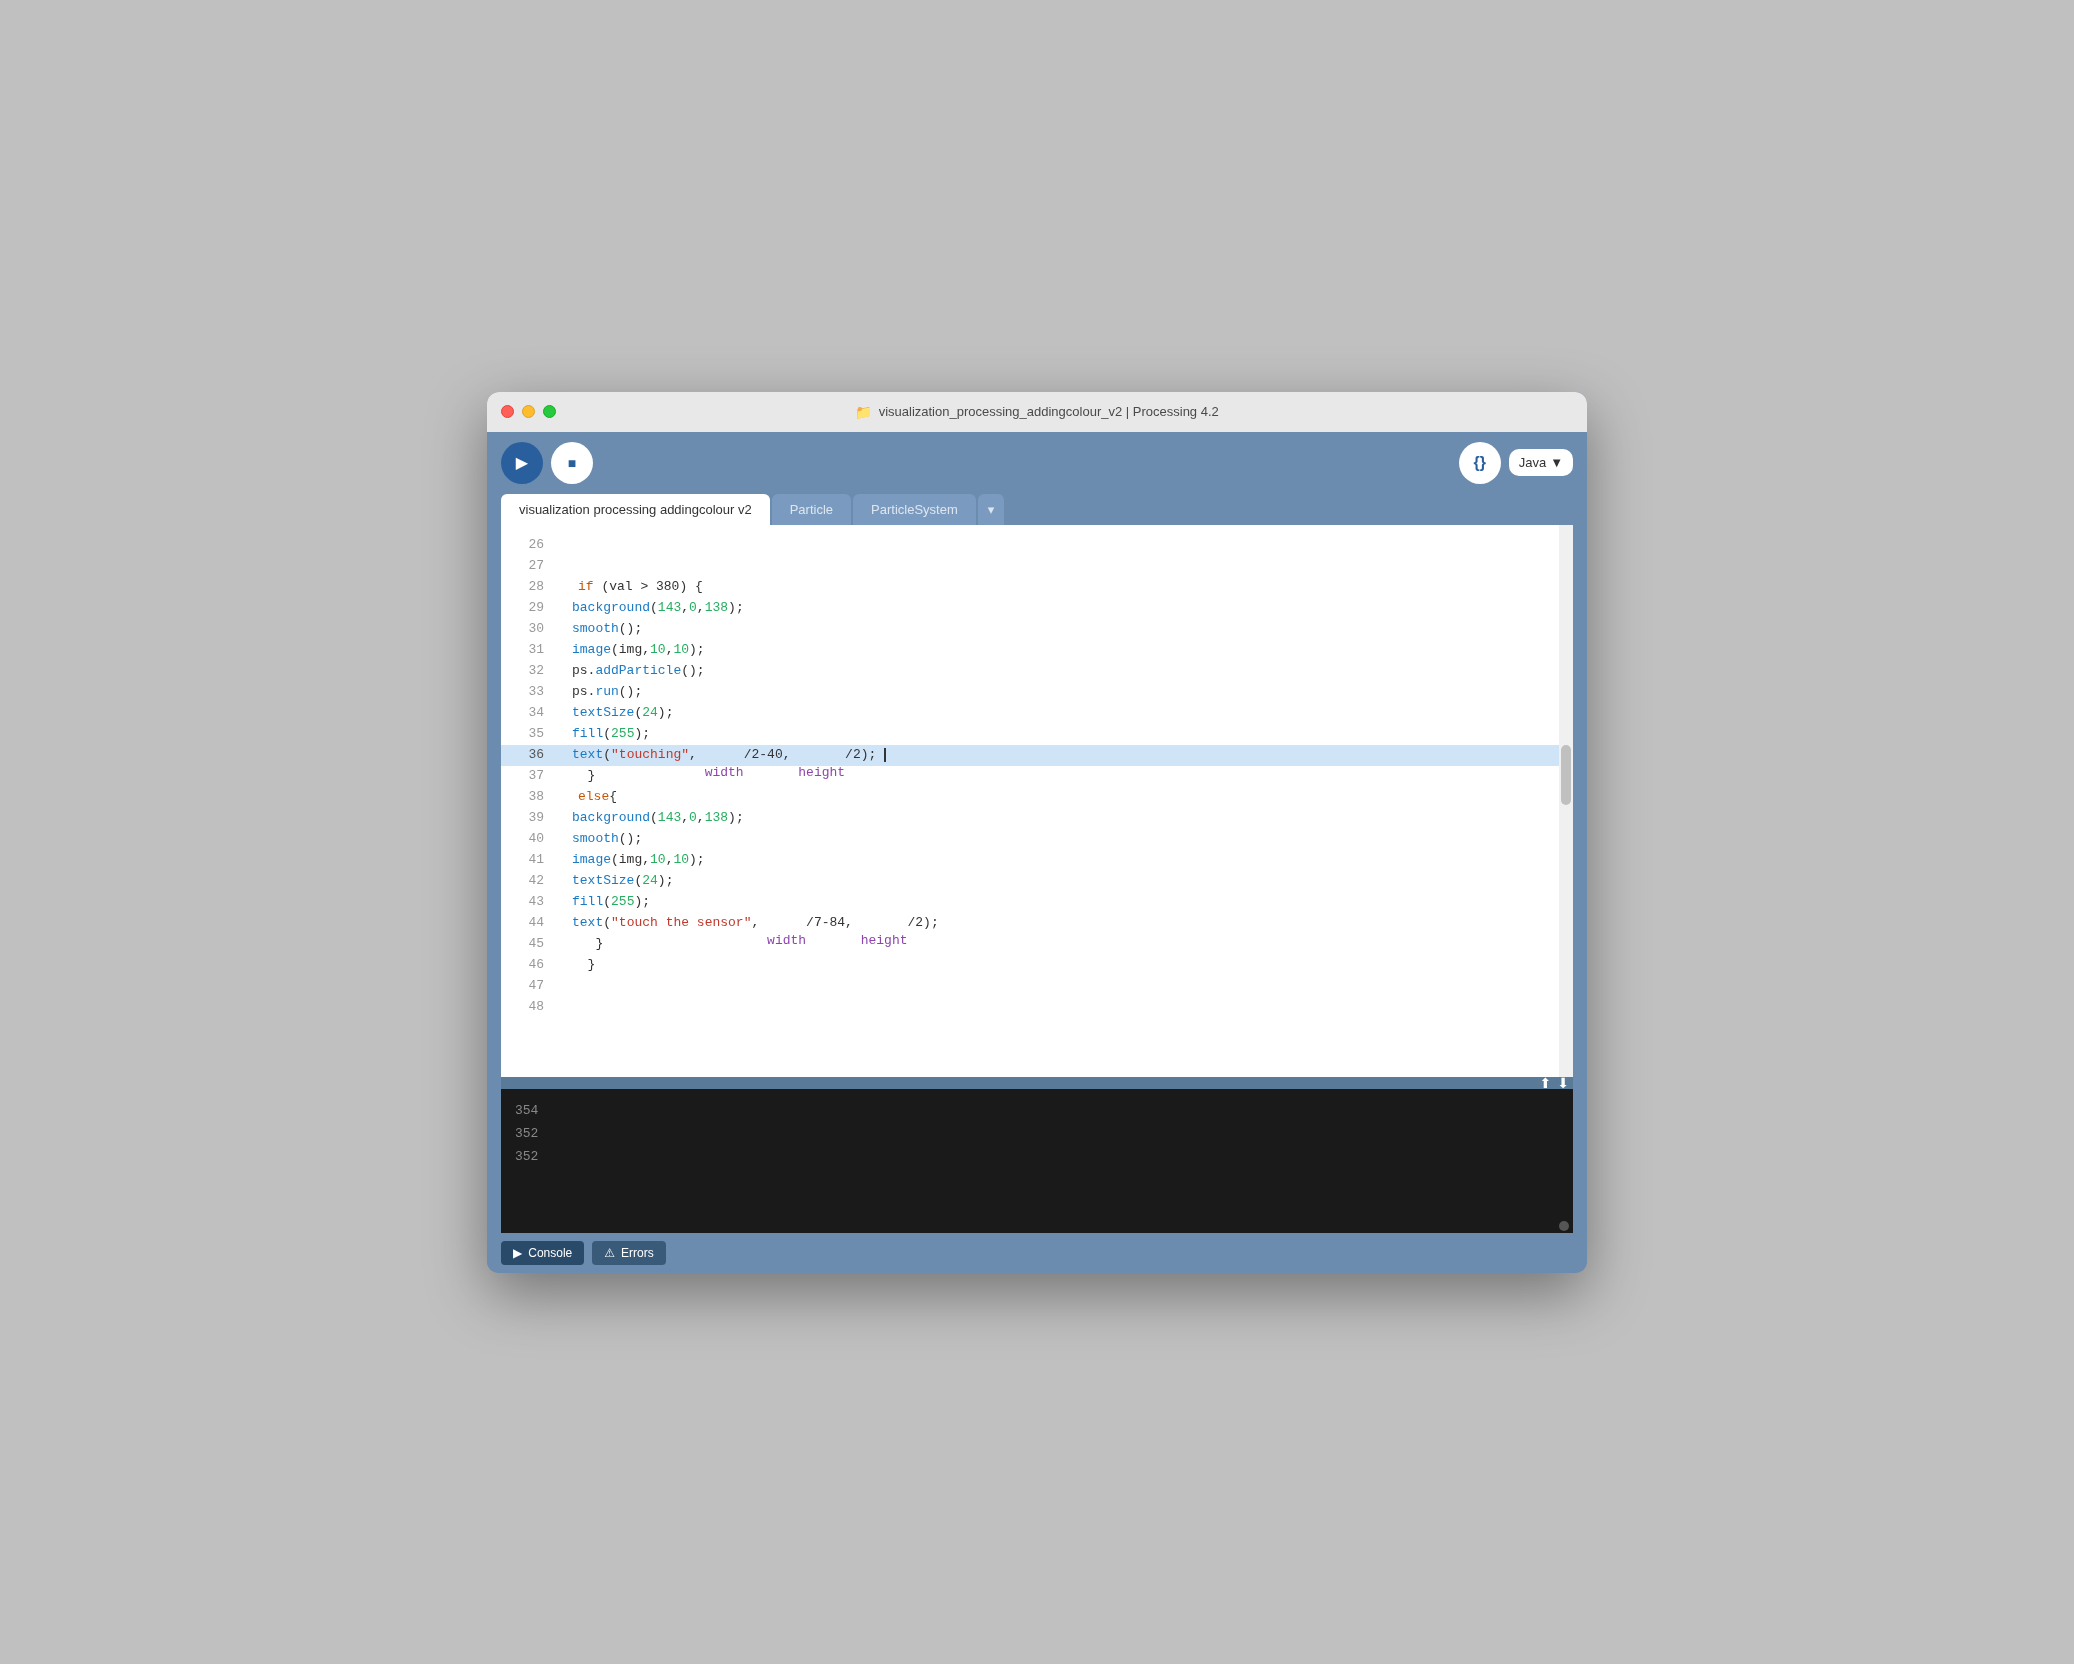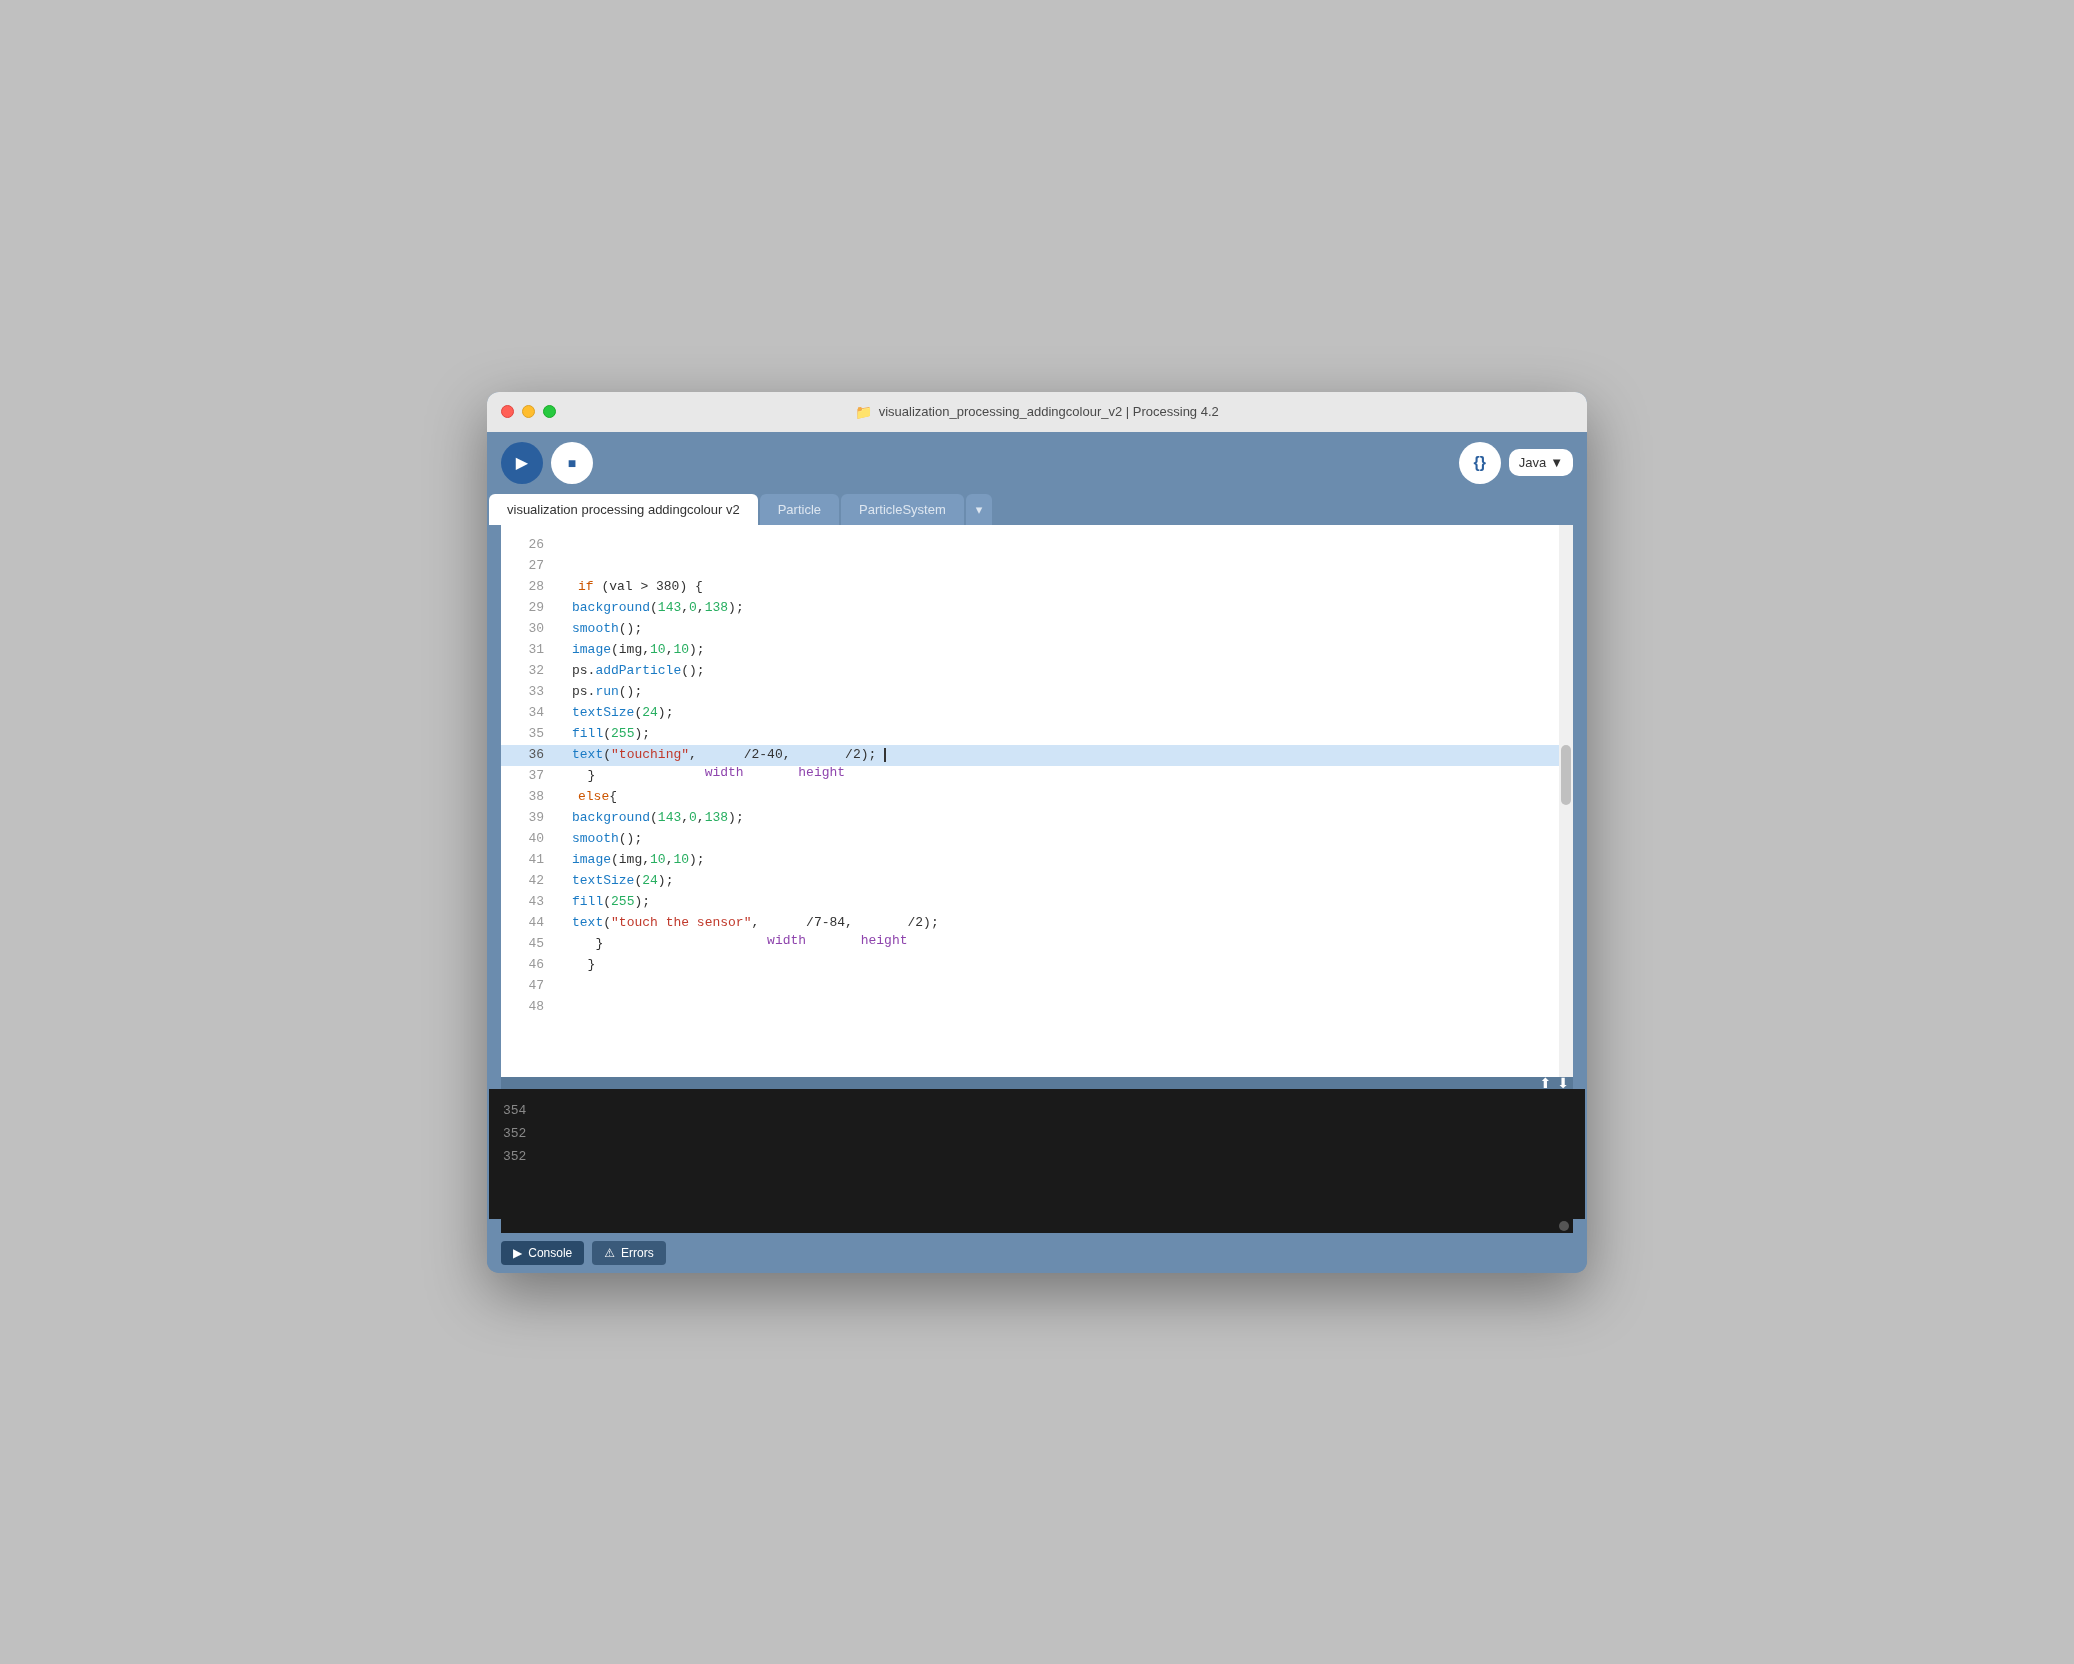--- a/index.html
+++ b/index.html
@@ -95,21 +95,21 @@
       border: none;
       border-radius: 10px;
       padding: 6px 10px;
       cursor: pointer;
       font-size: 13px;
       color: #333;
       display: flex; align-items: center; gap: 4px;
     }
     .tabs-bar {
       background: #6b8cae;
-      padding: 0 2px;
+      padding: 0 14px;
       display: flex;
       align-items: flex-end;
       gap: 2px;
     }
     .tab {
       padding: 8px 18px;
       border-radius: 6px 6px 0 0;
       font-size: 13px;
       cursor: pointer;
       color: #dde6f0;
@@ -220,21 +220,21 @@
       padding: 0 4px;
       gap: 6px;
     }
     .panel-icon {
       color: white;
       font-size: 14px;
       cursor: pointer;
     }
     .console-area {
       background: #1a1a1a;
-      margin: 0 2px;
+      margin: 0 14px;
       height: 130px;
       overflow-y: auto;
       padding: 10px 14px;
       font-family: 'Courier New', Courier, monospace;
       font-size: 13px;
       color: #ddd;
     }
     .console-line {
       line-height: 1.8;
       color: #ccc;

